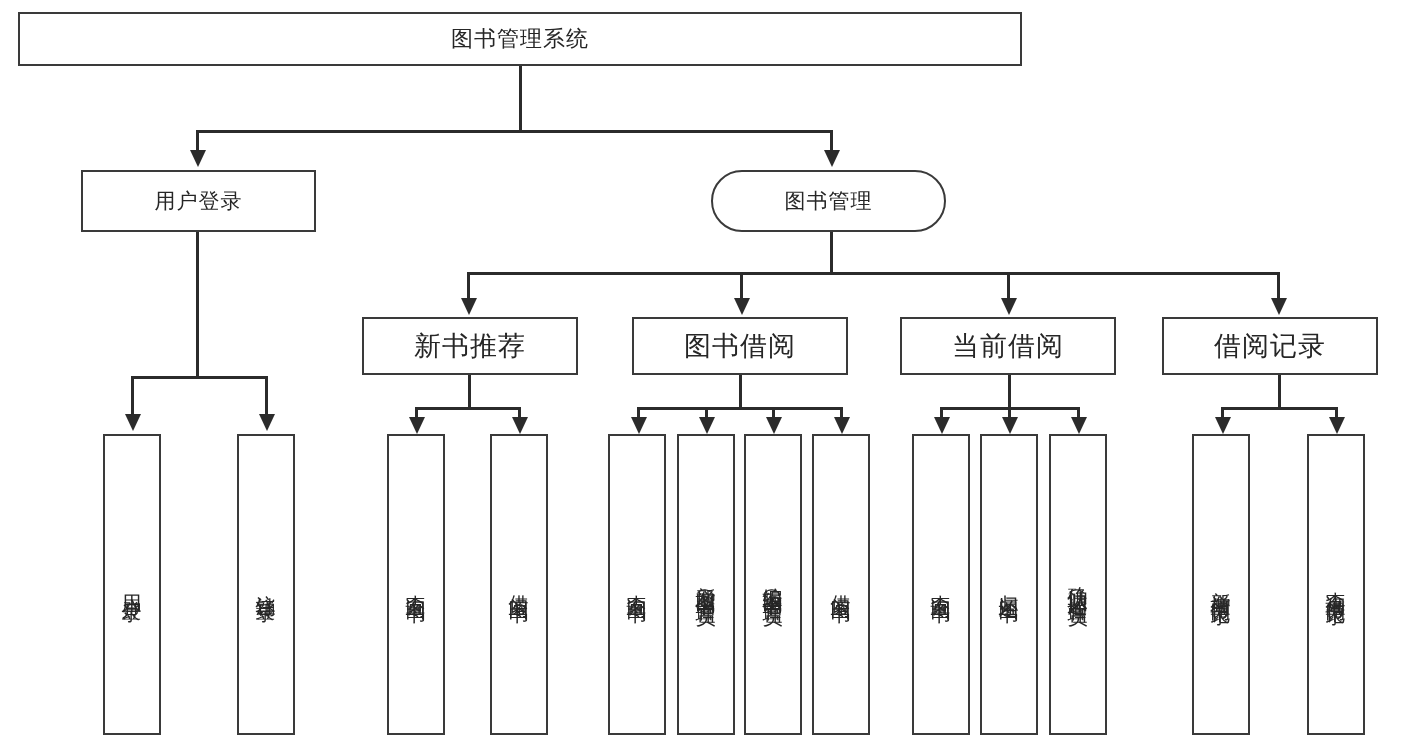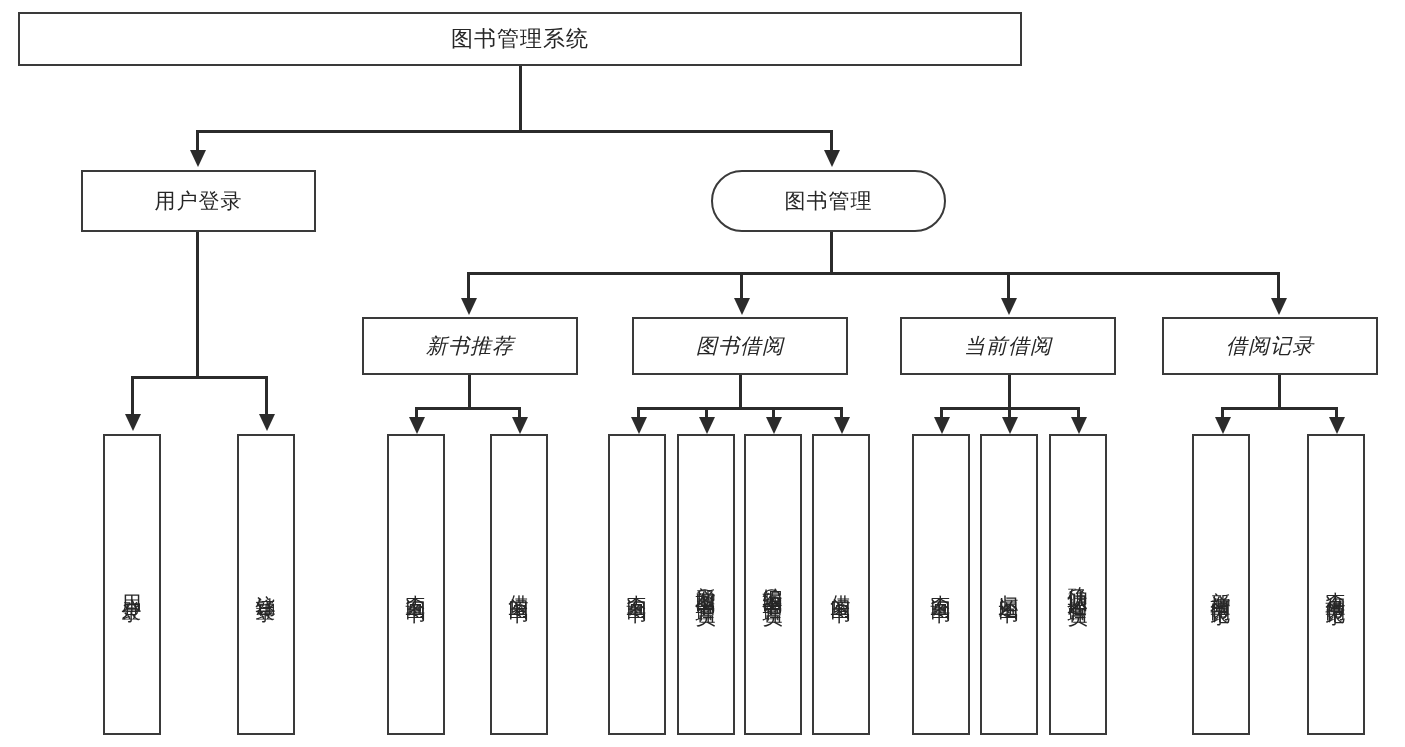--- a/index.html
+++ b/index.html
@@ -5,21 +5,21 @@
   html,body{margin:0;padding:0;background:#ffffff;}
   body{font-family:"DejaVu Sans","Liberation Sans",sans-serif;}
   #canvas{position:relative;width:1405px;height:747px;background:#ffffff;overflow:hidden;}
 
   .node{position:absolute;box-sizing:border-box;background:#ffffff;
         border:2px solid #3a3a3a;display:flex;align-items:center;justify-content:center;}
   .node .lbl{color:#262626;font-size:21px;line-height:1.25;letter-spacing:1px;white-space:nowrap;}
 
   .node.root .lbl{font-size:22px;}
   .node.l2 .lbl{font-size:21px;}
-  .node.l3 .lbl{font-size:21px;font-style:italic;}
+  .node.l3 .lbl{font-size:27px;}
 
   
   .node.leaf{align-items:center;justify-content:center;}
   .node.leaf .lbl{
     writing-mode:vertical-rl;
     text-orientation:upright;
     font-size:20px;
     letter-spacing:3px;
     white-space:nowrap;
     line-height:1;

